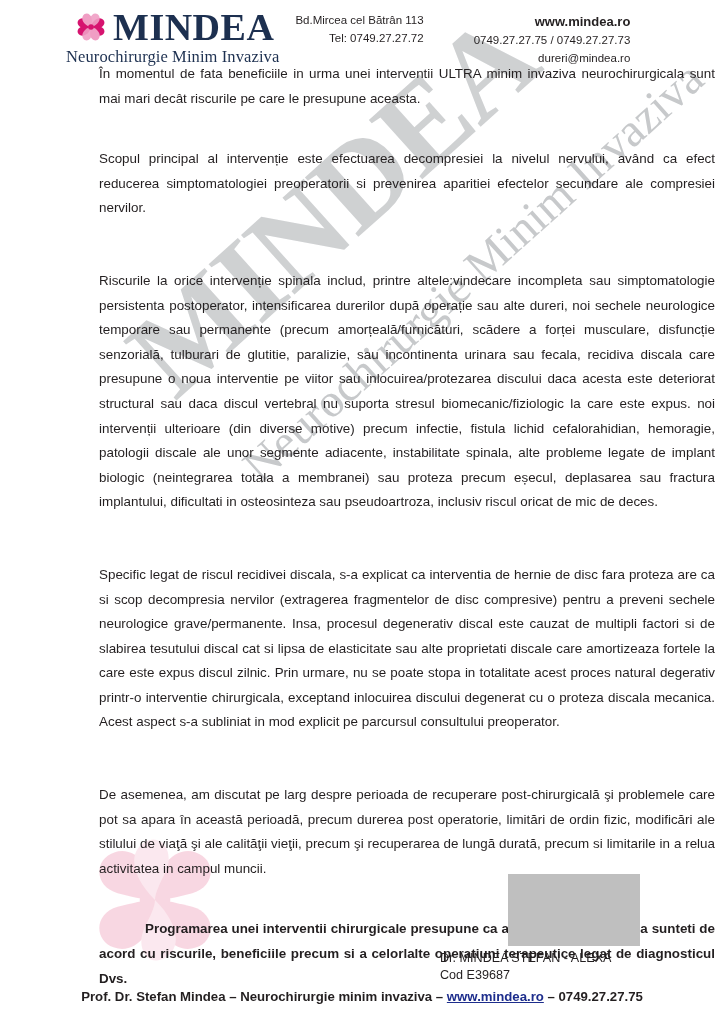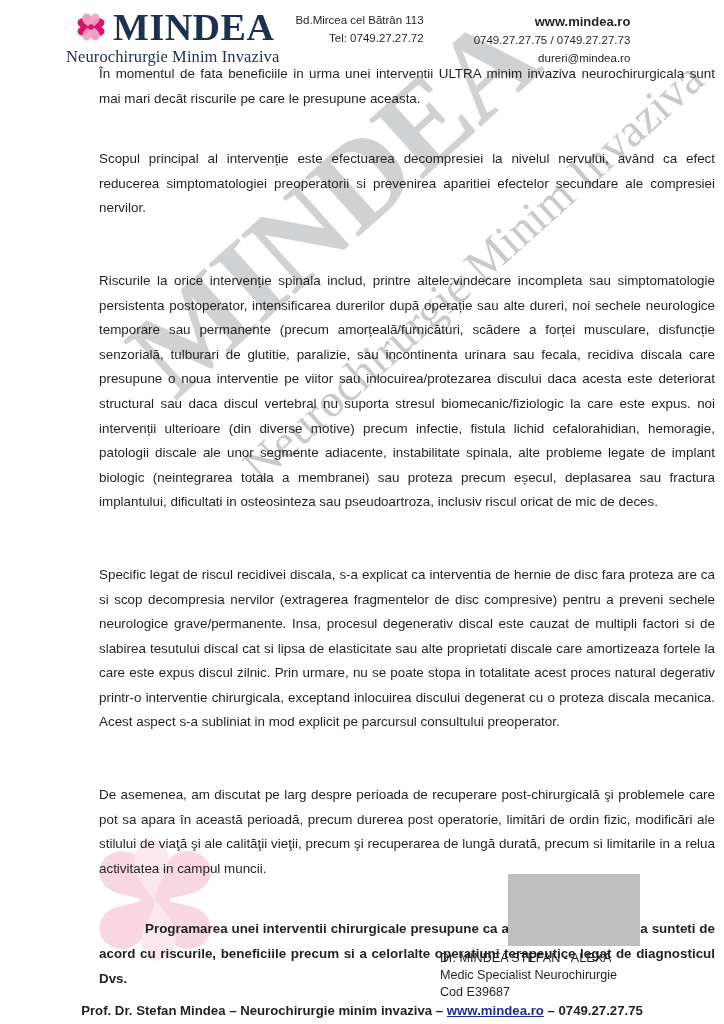--- a/index.html
+++ b/index.html
@@ -163,21 +163,21 @@
     line-height: 17px;
     color: #231f20;
   }
 
   
   .footer {
     position: absolute;
     z-index: 2;
     left: 0;
     right: 0;
-    bottom: 6px;
+    bottom: 20px;
     text-align: center;
     font-size: 13.2px;
     font-weight: 700;
     color: #231f20;
   }
   .footer a,
   .footer .link {
     color: #1d2d8c;
     text-decoration: underline;
   }
@@ -255,21 +255,20 @@
 
     <p class="para">De asemenea, am discutat pe larg despre perioada de recuperare post-chirurgicală şi problemele care pot sa apara în această perioadă, precum durerea post operatorie, limitări de ordin fizic, modificări ale stilului de viaţă şi ale calităţii vieţii, precum şi recuperarea de lungă durată, precum si limitarile in a relua activitatea in campul muncii.</p>
     <div class="spacer-md"></div>
 
     <p class="para bold">Programarea unei interventii chirurgicale presupune ca ati citit, ati inteles si ca sunteti de acord cu riscurile, beneficiile precum si a celorlalte operatiuni terapeutice legat de diagnosticul Dvs.</p>
   </div>
 
   <div class="sig-block">
     <div class="sig-redaction"></div>
     <div class="sig-line">Dr. MINDEA STEFAN - ALEXA</div>
-    <div class="sig-line">Medic Specialist Neurochirurgie</div>
     <div class="sig-line">Cod E39687</div>
   </div>
 
   <div class="footer">
     <span>Prof. Dr. Stefan Mindea – Neurochirurgie minim invaziva – </span><span class="link">www.mindea.ro</span><span> – 0749.27.27.75</span>
   </div>
 
 </div>
 
 </body></html>

